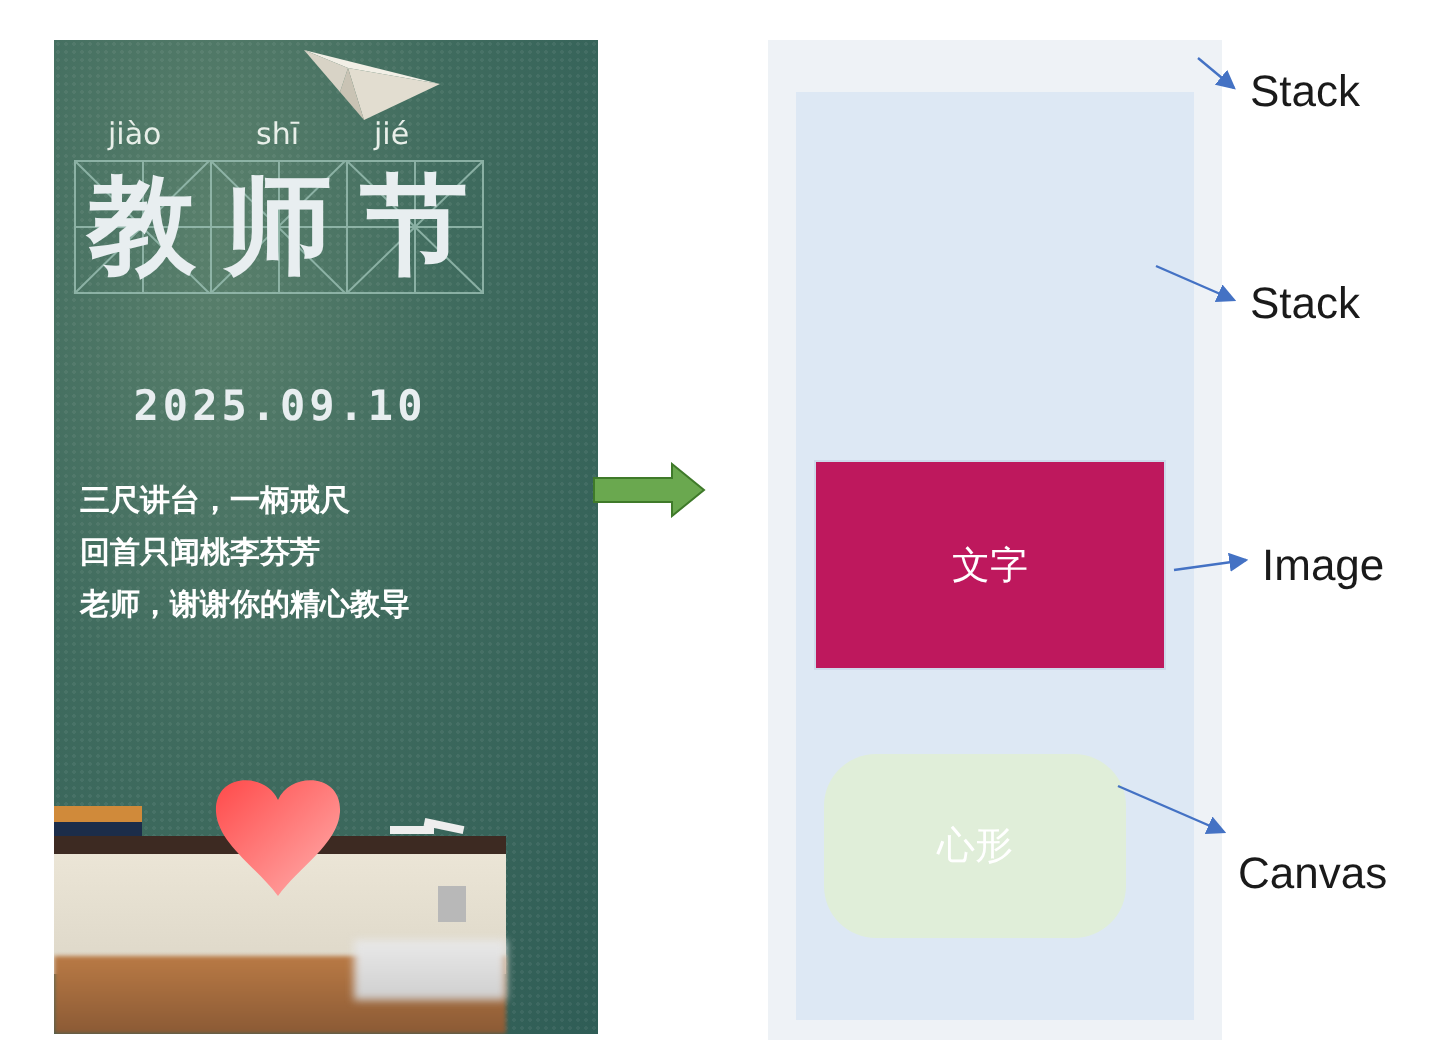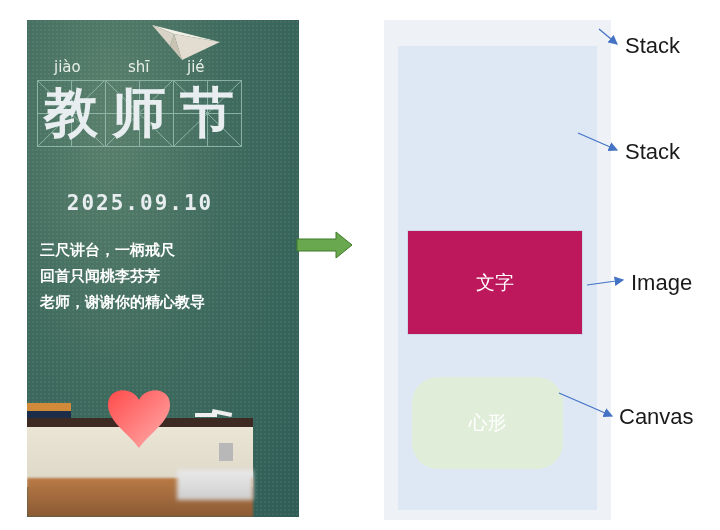--- a/index.html
+++ b/index.html
@@ -142,13 +142,13 @@
     <line x1="617" y1="44" x2="599" y2="29" marker-start="url(#ah)"></line>
     <line x1="617" y1="150" x2="578" y2="133" marker-start="url(#ah)"></line>
     <line x1="623" y1="280" x2="587" y2="285" marker-start="url(#ah)"></line>
     <line x1="612" y1="416" x2="559" y2="393" marker-start="url(#ah)"></line>
   </g>
 </svg>
 
 <span class="callout" style="left:625px; top:33px">Stack</span>
 <span class="callout" style="left:625px; top:139px">Stack</span>
 <span class="callout" style="left:631px; top:270px">Image</span>
-<span class="callout" style="left:619px; top:404px">Canvas</span>
+<span class="callout" style="left:619px; top:424px">Canvas</span>
 
 </body></html>

